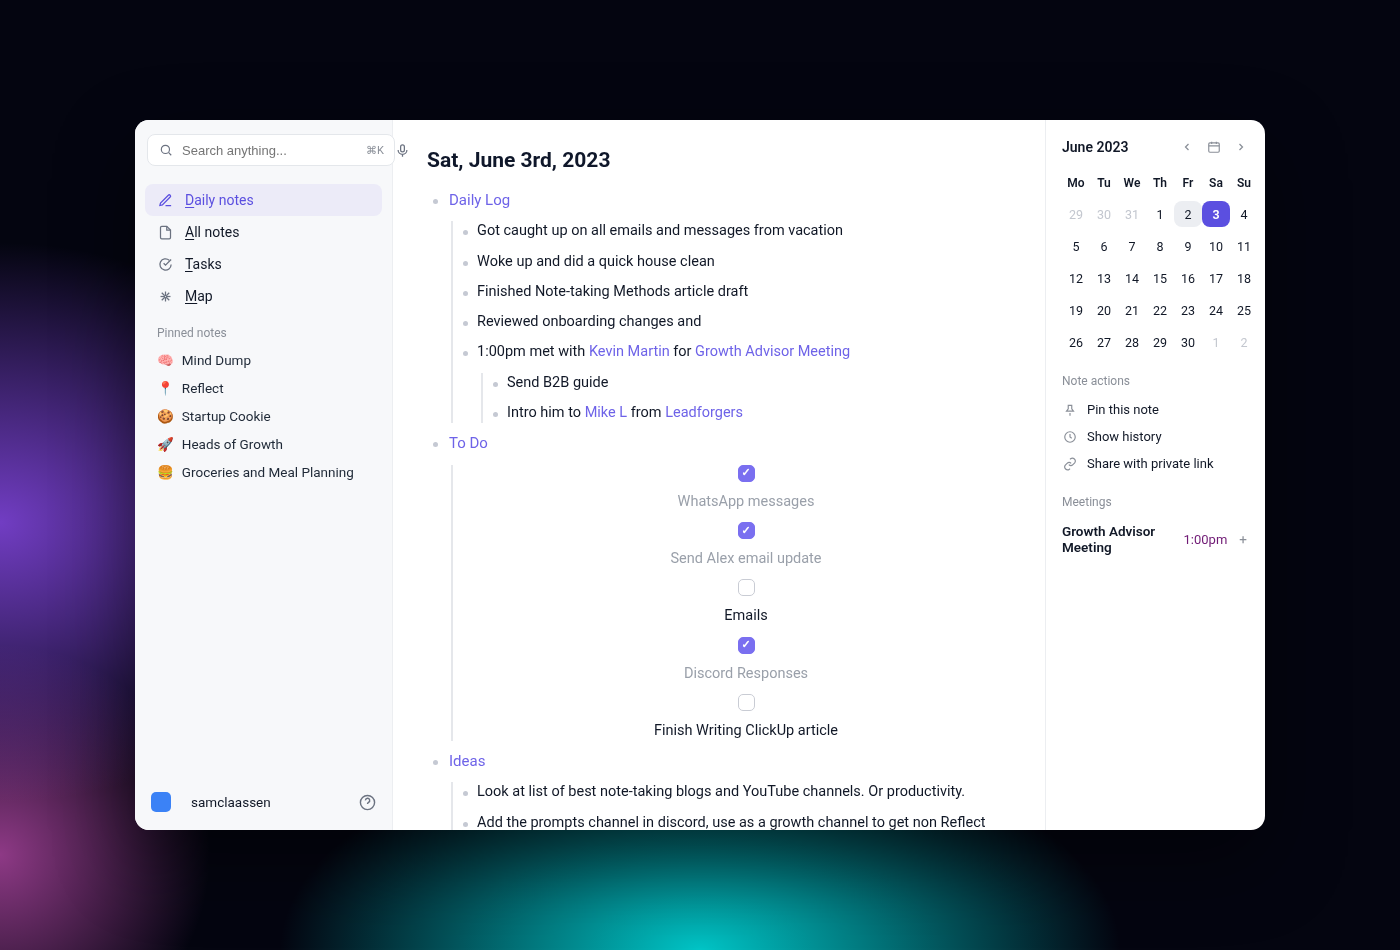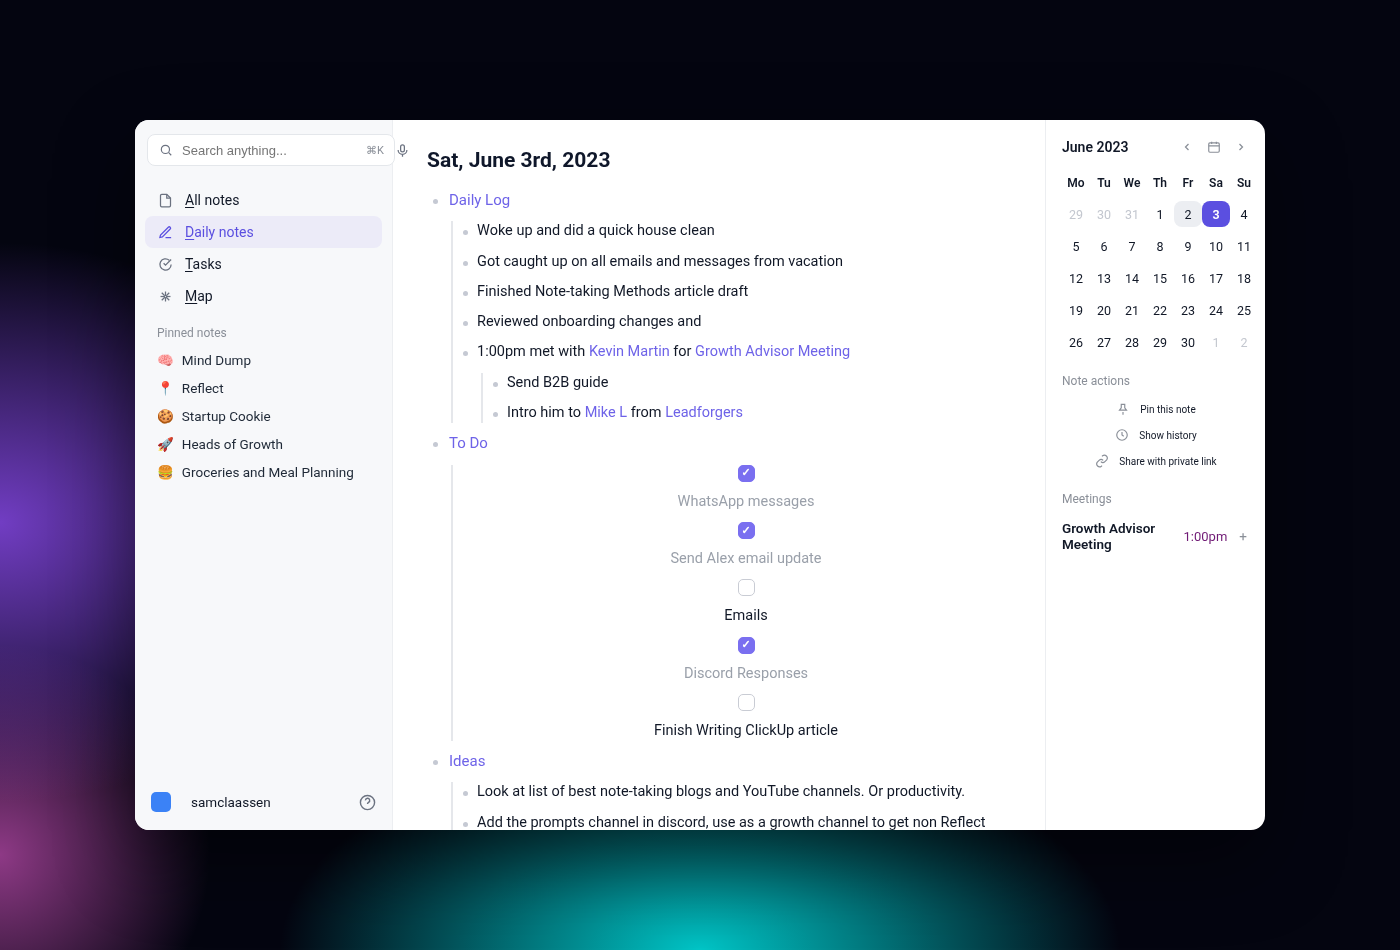--- a/index.html
+++ b/index.html
@@ -117,21 +117,21 @@
 .cal-head { display:flex; align-items:center; gap:10px; margin-bottom:14px;}
 .cal-title { font-size:14px; font-weight:600; color:#111827; flex:1;}
 .cal-nav { color:#8a8f98; cursor:pointer; padding:2px;}
 .cal-grid { display:grid; grid-template-columns:repeat(7,1fr); gap:4px 0; text-align:center;}
 .dow { font-size:12px; font-weight:600; color:#111827; padding:6px 0;}
 .day { font-size:12.5px; color:#111827; padding:6px 0; cursor:pointer; border-radius:8px; width:28px; height:26px; display:inline-flex; align-items:center; justify-content:center; margin:1px auto;}
 .day.out { color:#c3c7cf; }
 .day.sel { background:#5b4fe0; color:#fff; font-weight:600;}
 .day.hl { background:#eceef2; }
 .rsec-label { font-size:12px; color:#8a8f98; margin:18px 0 8px; }
-.raction { display:flex; align-items:center; gap:10px; padding:6px 0; font-size:10px; color:#111827; cursor:pointer;justify-content:center;}
+.raction { display:flex; align-items:center; gap:10px; padding:6px 0; font-size:13px; color:#111827; cursor:pointer;}
 .raction .rico { width:15px; color:#8a8f98; display:inline-flex; justify-content:center;}
 .meeting-row { display:flex; align-items:center; gap:10px; padding:6px 0; font-size:13.5px;}
 .meeting-name { font-weight:600; color:#111827; flex:1;}
 .meeting-time { color:#701a75; font-size:13px;}
 .plus { color:#8a8f98; cursor:pointer; padding:0 2px;}
 svg { display:block; }
 </style>
 </head>
 <body>
 
@@ -152,37 +152,37 @@
       <div class="mic-btn">
         <svg width="15" height="15" viewBox="0 0 24 24" fill="none" stroke="currentColor" stroke-width="2">
             <rect x="9" y="3" width="6" height="11" rx="3"></rect>
             <path d="M5 11a7 7 0 0 0 14 0"></path>
             <line x1="12" y1="18" x2="12" y2="22"></line>
           </svg>
       </div>
     </div>
 
     <div class="nav">
+      <div class="nav-item active">
+        <span class="nico">
+          <svg width="15" height="15" viewBox="0 0 24 24" fill="none" stroke="currentColor" stroke-width="2">
+              <path d="M12 20h9"></path>
+              <path d="M16.5 3.5a2.1 2.1 0 0 1 3 3L7 19l-4 1 1-4Z"></path>
+            </svg>
+        </span>
+        <span><span class="under">D</span><span>aily notes</span></span>
+      </div>
       <div class="nav-item">
         <span class="nico">
           <svg width="15" height="15" viewBox="0 0 24 24" fill="none" stroke="currentColor" stroke-width="2">
               <path d="M14 2H6a2 2 0 0 0-2 2v16a2 2 0 0 0 2 2h12a2 2 0 0 0 2-2V8z"></path>
               <polyline points="14 2 14 8 20 8"></polyline>
             </svg>
         </span>
         <span><span class="under">A</span><span>ll notes</span></span>
-      </div>
-      <div class="nav-item active">
-        <span class="nico">
-          <svg width="15" height="15" viewBox="0 0 24 24" fill="none" stroke="currentColor" stroke-width="2">
-              <path d="M12 20h9"></path>
-              <path d="M16.5 3.5a2.1 2.1 0 0 1 3 3L7 19l-4 1 1-4Z"></path>
-            </svg>
-        </span>
-        <span><span class="under">D</span><span>aily notes</span></span>
       </div>
       <div class="nav-item">
         <span class="nico">
           <svg width="15" height="15" viewBox="0 0 24 24" fill="none" stroke="currentColor" stroke-width="2">
               <path d="M21 12a9 9 0 1 1-3-6.7"></path>
               <polyline points="21 4 12 13 9 10"></polyline>
             </svg>
         </span>
         <span><span class="under">T</span><span>asks</span></span>
       </div>
@@ -242,22 +242,22 @@
     </div>
   </aside>
 
   <main class="main">
     <h1 class="note-title">Sat, June 3rd, 2023</h1>
 
     <ul class="tree">
       <li>
         <span class="section-link">Daily Log</span>
         <ul class="sub" id="daily-log-list">
+            <li>Got caught up on all emails and messages from vacation</li>
             <li>Woke up and did a quick house clean</li>
-            <li>Got caught up on all emails and messages from vacation</li>
             <li>Finished Note-taking Methods article draft</li>
             <li>Reviewed onboarding changes and</li>
             <li>1:00pm met with <span class="inline-link">Kevin Martin</span> for <span class="inline-link">Growth Advisor Meeting</span><ul class="sub2">
                 <li>Send B2B guide</li>
                 <li>Intro him to <span class="inline-link">Mike L</span> from <span class="inline-link">Leadforgers</span></li>
               </ul></li>
           </ul>
       </li>
       <li>
         <span class="section-link">To Do</span>

